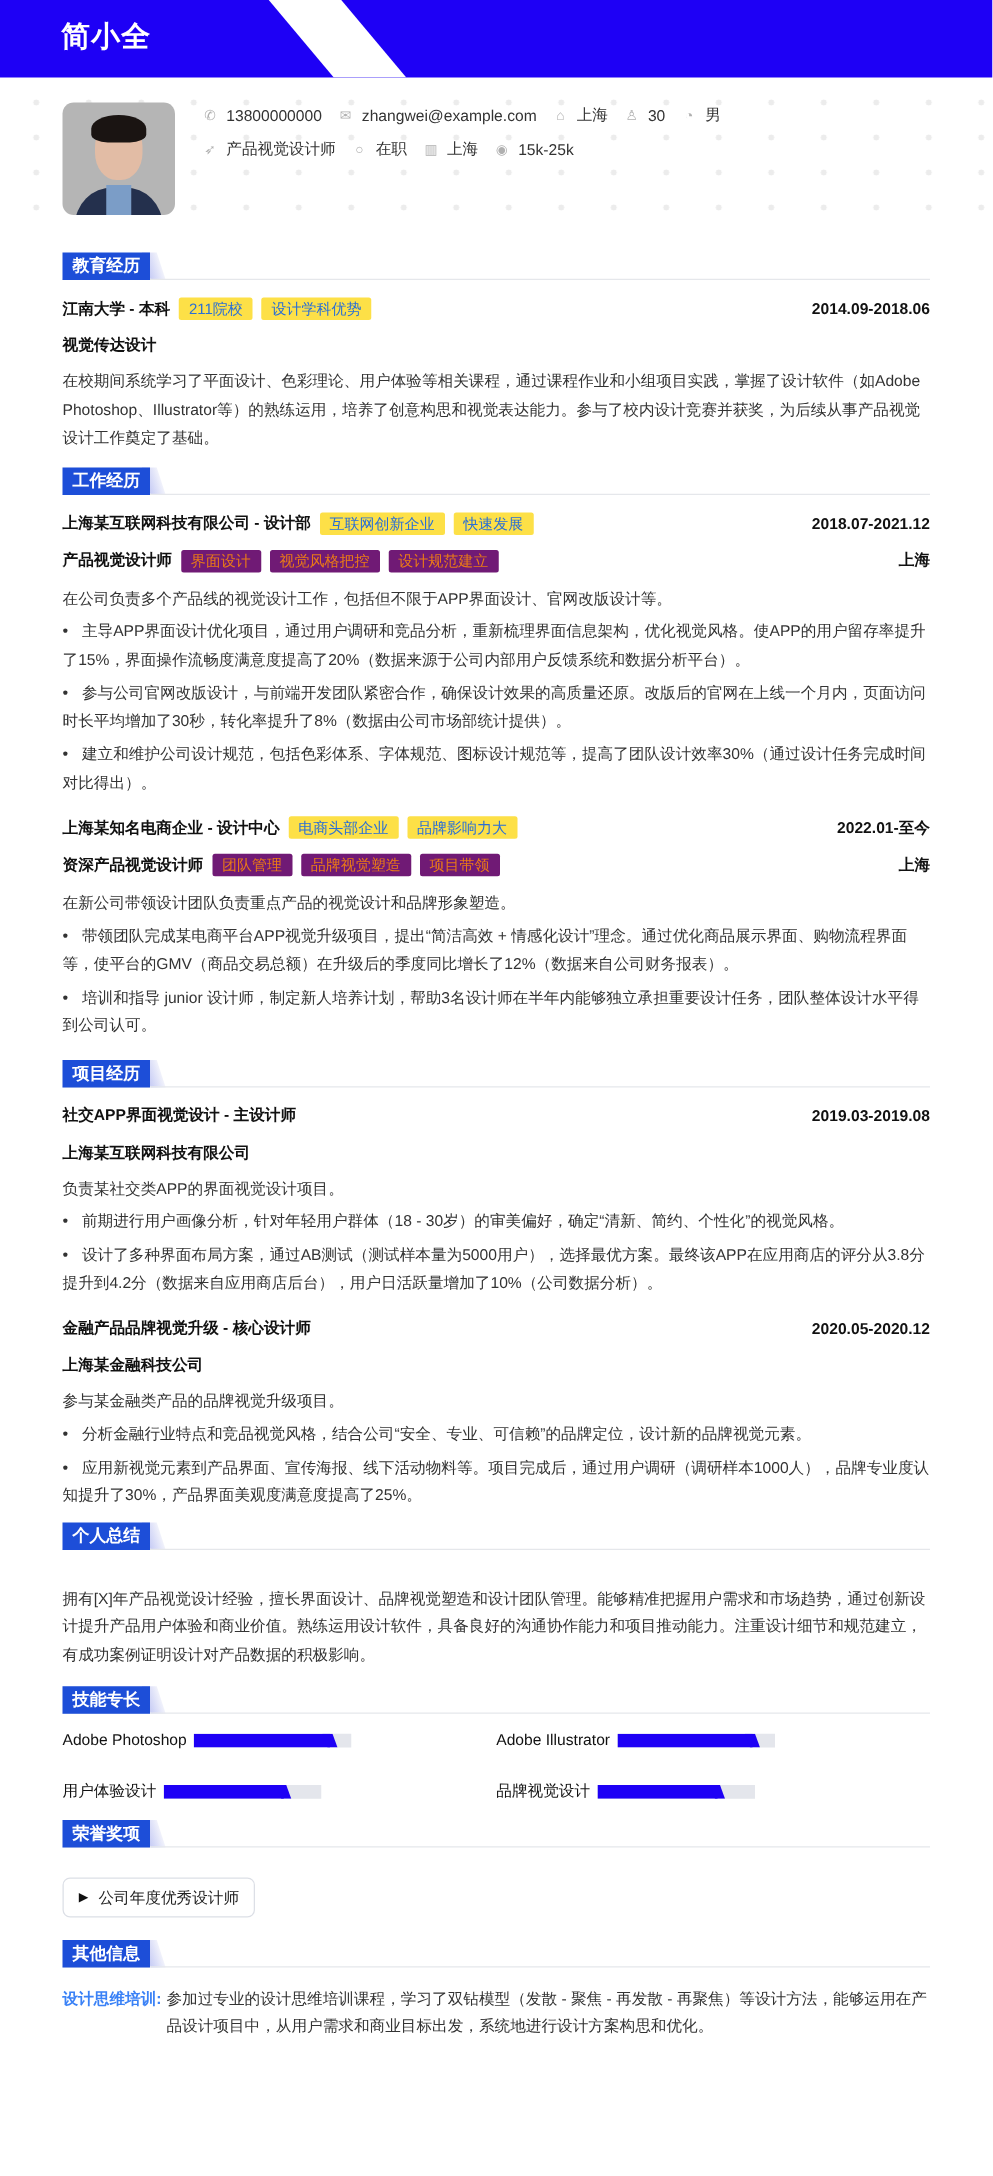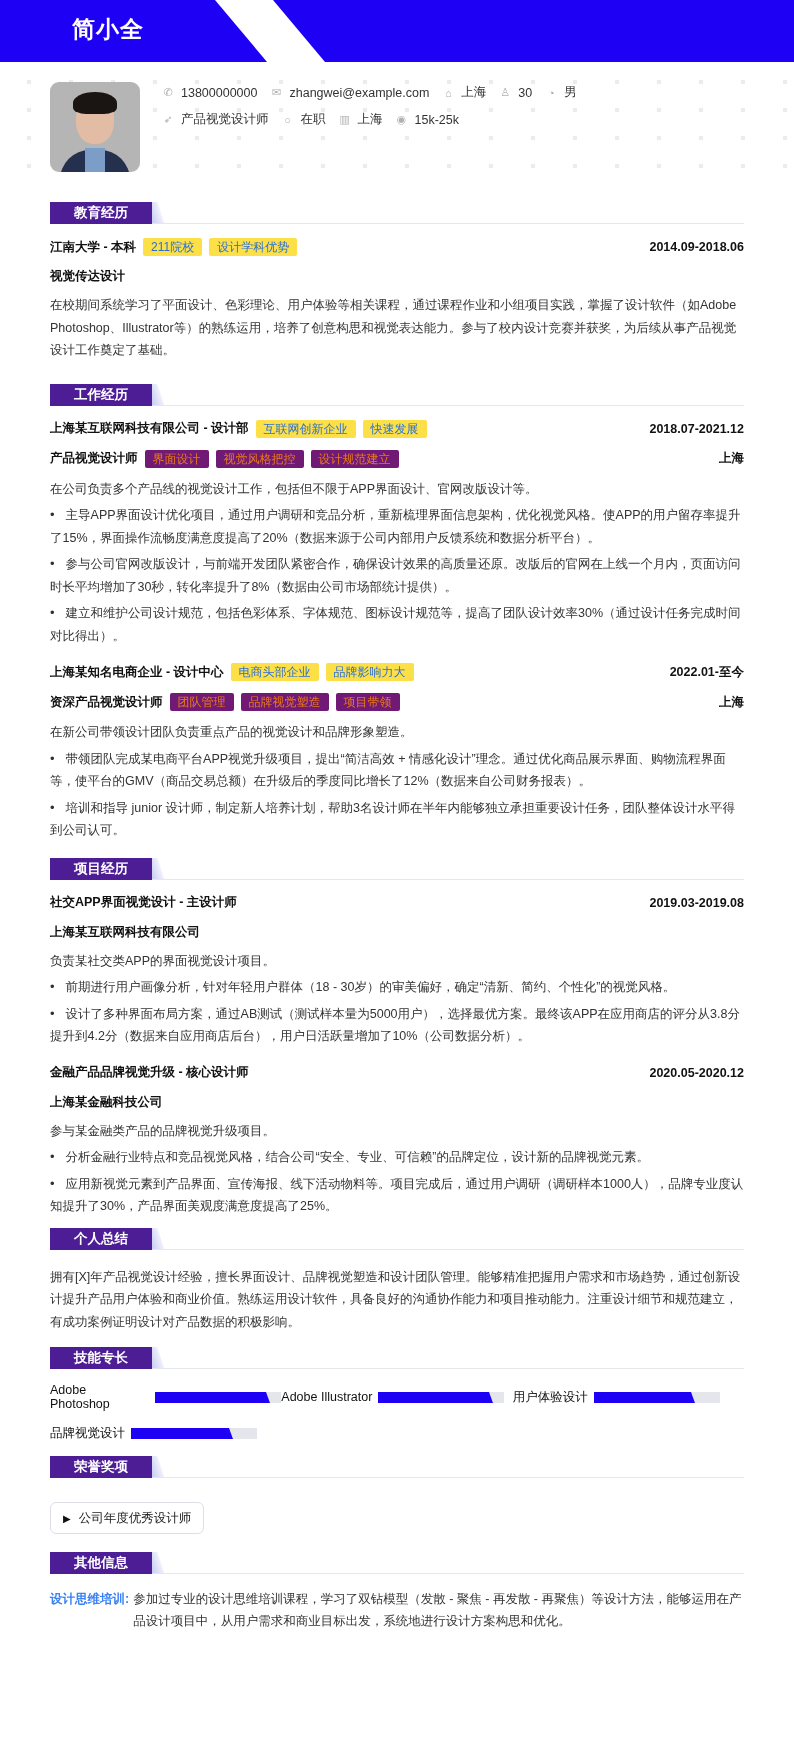--- a/index.html
+++ b/index.html
@@ -21,21 +21,21 @@
   .header .stripe {
     position: absolute;
     top: 0; left: 215px;
     width: 58px; height: 62px;
     background: #ffffff;
     transform: skewX(40deg);
     transform-origin: top left;
   }
   .header .name {
     position: absolute;
-    left: 72px; top: 14px;
+    left: 49px; top: 14px;
     color: #fff;
     font-size: 23px;
     font-weight: bold;
     letter-spacing: 1px;
   }
   .dots {
     position: absolute;
     top: 62px; left: 0; width: 794px; height: 120px;
     background-image: radial-gradient(circle, #ececec 2.2px, transparent 2.6px);
     background-size: 42px 28px;
@@ -93,22 +93,22 @@
   .section { margin-top: 18px; }
   .sec-head {
     position: relative;
     height: 22px;
     border-bottom: 1px solid #e5e7eb;
     margin-bottom: 8px;
   }
   .sec-title {
     position: absolute; left: 0; top: 0;
     height: 22px; line-height: 22px;
-    padding: 0 24px;
-    background: #4c1d95;
+    padding: 0 8px;
+    background: #1d4ed8;
     color: #fff;
     font-size: 13.5px;
     font-weight: bold;
   }
   .sec-title::after {
     content: ""; position: absolute; right: -9px; top: 0;
     width: 12px; height: 22px;
     background: linear-gradient(90deg, #c7ccf5, #f1f2fb);
     transform: skewX(18deg);
     z-index: -1;
@@ -134,21 +134,21 @@
   .sub { font-weight: bold; font-size: 12.5px; color: #111; height: 28px; line-height: 28px; }
   .para { font-size: 12.5px; line-height: 22.5px; color: #333; margin: 4px 0; }
   .bullets { list-style: none; }
   .bullets li {
     font-size: 12.5px; line-height: 22.5px; color: #333;
     margin: 2px 0 4px 0;
   }
   .bullets li::before { content: "•"; margin-right: 11px; font-size: 13px; }
   .job { margin-bottom: 10px; }
 
-  .skills { display: grid; grid-template-columns: 1fr 1fr 1fr; row-gap: 14px; margin-top: 14px; }
+  .skills { display: grid; grid-template-columns: 1fr 1fr; row-gap: 26px; margin-top: 14px; }
   .skill { display: flex; align-items: center; font-size: 12.5px; color: #111; }
   .skill .track {
     position: relative; width: 126px; height: 11px; background: #e4e6ec; margin-left: 6px; overflow: hidden;
   }
   .skill .fill { position: absolute; left: 0; top: 0; height: 11px; background: #1e00f5; }
   .skill .fill::after {
     content: ""; position: absolute; right: -4px; top: 0; width: 8px; height: 11px;
     background: #1e00f5; transform: skewX(20deg);
   }
 
@@ -235,21 +235,21 @@
         <span>江南大学 - 本科</span>
         <span class="tag blue">211院校</span>
         <span class="tag blue">设计学科优势</span>
       </div>
       <div class="right">2014.09-2018.06</div>
     </div>
     <div class="sub">视觉传达设计</div>
     <div class="para">在校期间系统学习了平面设计、色彩理论、用户体验等相关课程，通过课程作业和小组项目实践，掌握了设计软件（如Adobe Photoshop、Illustrator等）的熟练运用，培养了创意构思和视觉表达能力。参与了校内设计竞赛并获奖，为后续从事产品视觉设计工作奠定了基础。</div>
   </div>
 
-  <div class="section" style="margin-top:22px">
+  <div class="section" style="margin-top:12px">
     <div class="sec-head">
       <div class="sec-title">工作经历</div>
     </div>
 
     <div class="job">
       <div class="row">
         <div class="left">
           <span>上海某互联网科技有限公司 - 设计部</span>
           <span class="tag blue">互联网创新企业</span>
           <span class="tag blue">快速发展</span>
@@ -332,21 +332,21 @@
         <li>分析金融行业特点和竞品视觉风格，结合公司“安全、专业、可信赖”的品牌定位，设计新的品牌视觉元素。</li>
         <li>应用新视觉元素到产品界面、宣传海报、线下活动物料等。项目完成后，通过用户调研（调研样本1000人），品牌专业度认知提升了30%，产品界面美观度满意度提高了25%。</li>
       </ul>
     </div>
   </div>
 
   <div class="section" style="margin-top:10px">
     <div class="sec-head">
       <div class="sec-title">个人总结</div>
     </div>
-    <div class="para" style="margin-top:16px">拥有[X]年产品视觉设计经验，擅长界面设计、品牌视觉塑造和设计团队管理。能够精准把握用户需求和市场趋势，通过创新设计提升产品用户体验和商业价值。熟练运用设计软件，具备良好的沟通协作能力和项目推动能力。注重设计细节和规范建立，有成功案例证明设计对产品数据的积极影响。</div>
+    <div class="para" style="margin-top:28px">拥有[X]年产品视觉设计经验，擅长界面设计、品牌视觉塑造和设计团队管理。能够精准把握用户需求和市场趋势，通过创新设计提升产品用户体验和商业价值。熟练运用设计软件，具备良好的沟通协作能力和项目推动能力。注重设计细节和规范建立，有成功案例证明设计对产品数据的积极影响。</div>
   </div>
 
   <div class="section" style="margin-top:14px">
     <div class="sec-head">
       <div class="sec-title">技能专长</div>
     </div>
     <div class="skills">
       <div class="skill">
         <span>Adobe Photoshop</span>
         <div class="track">

